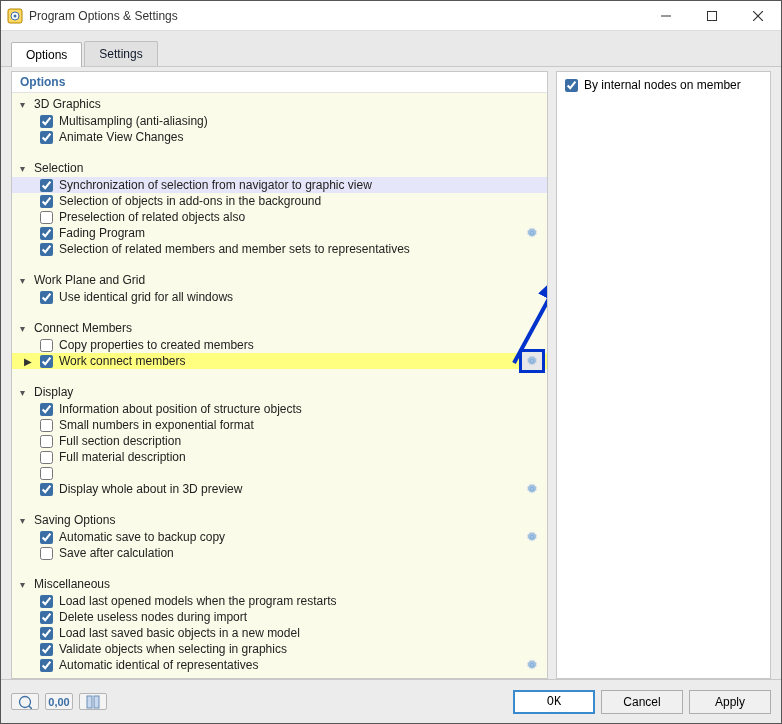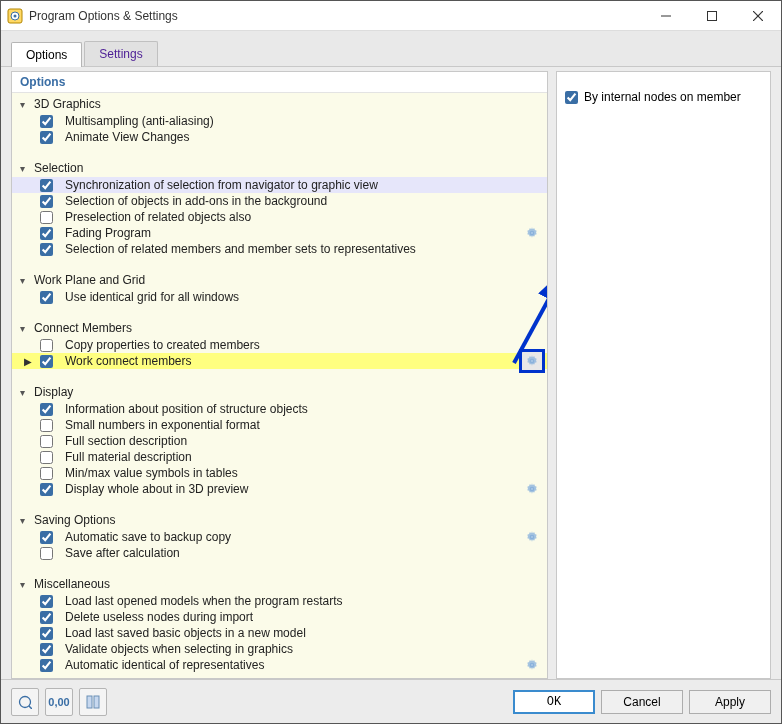--- a/index.html
+++ b/index.html
@@ -45,21 +45,21 @@
     padding: 10px 10px 0 10px;
   }
   .tab {
     padding: 5px 14px;
     font-size: 12px;
     background: #e1e1e1;
     border: 1px solid #c0c0c0;
     border-bottom: none;
     margin-right: 2px;
     border-radius: 2px 2px 0 0;
-    color: #4c1d95;
+    color: #0f172a;
   }
   .tab.active {
     background: #fff;
     border-color: #b5b5b5;
     position: relative;
     top: 1px;
     color: #000;
   }
 
   
@@ -100,21 +100,20 @@
   }
   .cat-header .chev {
     width: 14px; color:#555; font-size:10px;
   }
   .cat-header .cat-label { font-weight: normal; color:#222; }
   .item-row {
     display:flex; align-items:center;
     padding: 0 8px 0 28px;
     height: 16px;
     position:relative;
-    gap:6px;
   }
   .item-row input[type=checkbox] {
     width: 13px; height:13px;
     margin-right:6px;
     accent-color: #3a6ea5;
   }
   .item-row .item-label { color:#222; }
   .item-row.selected-row { background: #e6e6fa; }
   .item-row.highlight-row { background: #ffff80; position:relative;}
   .item-row .arrow-left {
@@ -133,21 +132,21 @@
     width:26px; height:24px;
   }
   .cat-gap { height: 14px; }
 
   .right-panel {
     width: 215px;
     background:#fff;
     border:1px solid #c8c8c8;
     padding:6px 8px;
   }
-  .right-row { display:flex; align-items:center; gap:6px;margin-top:12px; }
+  .right-row { display:flex; align-items:center; gap:6px; }
   .right-row input[type=checkbox] {
     width:13px;height:13px; accent-color:#3a6ea5;
   }
 
   
   .blue-arrow {
     position:absolute;
     pointer-events:none;
   }
 
@@ -155,21 +154,21 @@
   .bottom-bar {
     height: 44px;
     background:#ececec;
     border-top:1px solid #c8c8c8;
     display:flex; align-items:center;
     padding: 0 10px;
     gap:6px;
   }
   .bottom-bar .spacer { flex:1; }
   .tool-btn {
-    width:28px; height:28px;
+    width:28px; height:17px;
     border:1px solid #b5b5b5;
     background:#f4f4f4;
     border-radius:2px;
     display:flex; align-items:center; justify-content:center;
     font-size:11px;
     color:#3a6ea5;
   }
   .dlg-btn {
     min-width:82px; height:24px;
     border:1px solid #adadad;
@@ -323,21 +322,20 @@
           <div class="item-row">
             <input type="checkbox" style="">
             <span class="item-label">Full section description</span>
           </div>
           <div class="item-row">
             <input type="checkbox" style="">
             <span class="item-label">Full material description</span>
           </div>
           <div class="item-row">
             <input type="checkbox" style="">
-            <span class="item-label">Min/max value symbols in tables</span>
           </div>
           <div class="item-row">
             <input type="checkbox" checked="" style="">
             <span class="item-label">Display whole about in 3D preview</span>
             <span class="gear-slot">
               <svg width="14" height="14" viewBox="0 0 24 24">
                 <g fill="#6e9bd1">
                   <circle cx="12" cy="12" r="3" fill="#fff" stroke="#6e9bd1" stroke-width="2"></circle>
                   <path d="M12 2l1 3 3-1 1 3 3 1-1 3 1 3-3 1-1 3-3-1-1 3-1-3-3 1-1-3-3-1 1-3-1-3 3-1 1-3 3 1z" fill="#8fb5dd" opacity="0.8"></path>
                 </g>

